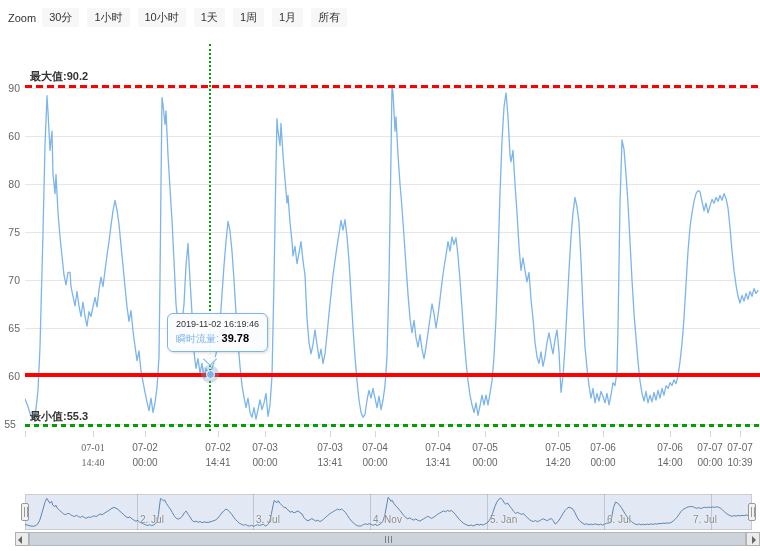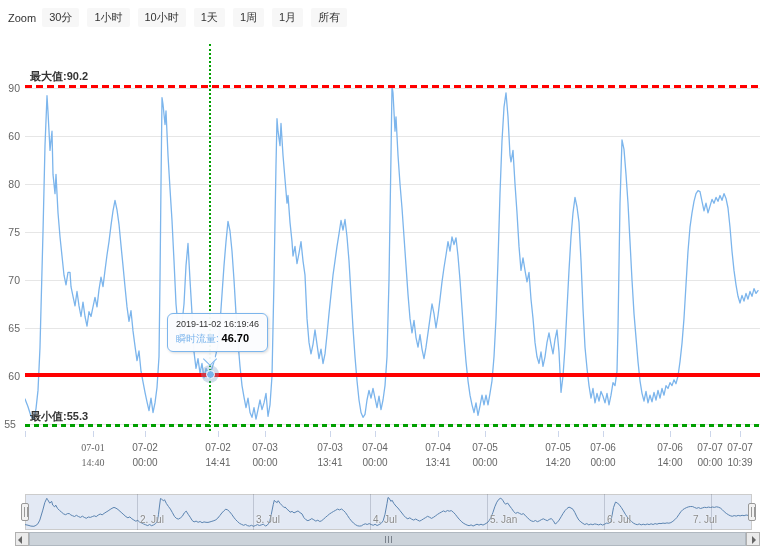--- a/index.html
+++ b/index.html
@@ -172,39 +172,39 @@
   <div class="pl-label" id="min-line-label" style="left: 30px; top: 409.12px; text-align: center;">最小值:55.3</div>
 
   <div id="crosshair" style="left: 209px; top: 44px; height: 387px;"></div>
   <div id="marker-halo" style="left: 201px; top: 365.08px;"></div>
   <div id="marker" style="left: 205.5px; top: 369.58px;"></div>
 
   <div id="tooltip" style="left: 167px; top: 313px;">
     <div class="tt-date">2019-11-02 16:19:46</div>
     <div class="tt-row">
       <span class="tt-series">瞬时流量:</span>
-      <span class="tt-value">46.70</span>
+      <span class="tt-value">39.78</span>
     </div>
   </div>
   <div id="tooltip-arrow" style="left: 205px; top: 354px;"></div>
 
   <div id="navigator"></div>
   <svg id="nav-svg" style="left:25px;top:495px" width="727" height="34" viewBox="0 0 727 34">
     <polyline id="nav-poly" fill="none" stroke="#5b84b1" stroke-width="1" points="0.0,29.6 3.0,30.2 5.9,31.1 8.9,31.3 10.9,30.4 12.9,28.8 14.8,25.1 17.8,15.1 19.8,7.6 21.8,3.3 22.7,4.7 24.7,8.1 26.7,6.4 27.7,10.1 29.7,11.8 30.7,10.1 32.6,13.5 34.6,15.5 36.6,17.2 38.6,18.9 40.6,19.7 42.5,18.6 44.5,18.6 45.5,19.8 47.5,20.7 49.5,21.5 51.4,20.3 53.4,21.5 55.4,22.4 57.4,21.2 59.3,22.4 61.3,23.3 63.3,22.0 65.3,22.4 67.3,21.6 69.2,20.8 71.2,21.6 73.2,20.1 75.2,19.0 77.2,19.8 79.1,18.4 81.1,17.1 83.1,15.9 85.1,14.5 87.0,13.3 89.0,12.4 91.0,13.2 93.0,14.5 95.0,16.3 96.9,18.0 98.9,19.8 100.9,21.6 102.9,22.8 104.8,21.9 106.8,23.7 108.8,25.0 110.8,26.2 112.8,25.4 114.7,27.2 116.7,28.1 118.7,29.0 120.7,29.8 122.7,30.6 124.6,29.5 126.6,30.7 128.6,29.9 130.6,28.6 132.5,25.9 133.5,19.3 134.5,11.0 135.5,3.5 136.5,4.1 138.5,5.8 139.5,4.7 141.4,8.5 143.4,11.4 145.4,14.1 147.4,17.6 149.4,21.3 151.3,23.3 153.3,24.1 155.3,23.0 157.3,21.3 159.2,18.0 161.2,16.1 163.2,19.3 165.2,22.2 167.2,25.5 169.1,26.9 171.1,26.1 173.1,27.3 175.1,26.5 177.1,27.7 179.0,26.9 181.0,27.3 183.0,27.4 185.0,26.9 186.9,26.3 188.9,25.7 190.9,24.8 192.9,23.0 194.9,20.5 196.8,18.0 198.8,15.9 200.8,14.2 202.8,15.0 204.7,16.8 206.7,19.3 208.7,22.2 210.7,24.7 212.7,26.7 214.6,28.4 216.6,29.4 218.6,30.3 220.6,29.5 222.6,30.7 224.5,31.1 226.5,30.3 228.5,31.3 230.5,30.5 232.4,29.6 234.4,30.5 236.4,29.9 238.4,29.1 240.4,31.1 242.3,30.1 244.3,27.6 246.3,19.3 248.3,9.3 249.3,5.3 250.2,6.4 252.2,7.6 253.2,5.7 255.2,8.5 257.2,10.6 259.1,12.6 260.1,12.0 262.1,14.3 264.1,15.9 265.1,17.2 267.1,16.4 269.0,17.9 271.0,16.9 273.0,15.9 275.0,17.6 277.0,18.9 278.9,22.6 280.9,24.7 282.9,25.7 284.9,24.8 286.8,23.6 288.8,24.8 290.8,26.1 292.8,25.2 294.8,26.5 296.7,25.7 298.7,24.0 300.7,22.2 302.7,20.5 304.6,18.9 306.6,17.6 308.6,16.4 310.6,15.3 312.6,14.1 314.5,14.9 316.5,14.0 318.5,15.5 320.5,17.6 322.5,20.5 324.4,23.4 326.4,25.9 328.4,28.0 330.4,29.6 332.3,30.7 334.3,31.1 336.3,30.9 338.3,29.6 340.3,28.8 342.2,29.5 344.2,28.6 346.2,29.5 348.2,30.3 350.1,29.3 352.1,30.5 354.1,29.6 356.1,28.4 358.1,25.9 360.0,19.3 362.0,8.5 363.0,2.5 364.0,3.1 366.0,6.4 367.0,5.2 368.9,8.5 370.9,11.0 372.9,13.0 374.9,15.5 376.9,18.0 378.8,20.5 380.8,22.6 382.8,23.8 384.8,22.8 386.7,24.2 388.7,25.1 390.7,24.0 392.7,25.2 394.7,26.1 396.6,25.1 398.6,23.8 400.6,22.6 402.6,21.3 404.5,22.2 406.5,23.4 408.5,22.3 410.5,20.9 412.5,19.4 414.4,18.2 416.4,17.1 418.4,15.9 420.4,16.8 422.4,15.5 424.3,16.2 426.3,15.6 428.3,17.2 430.3,19.3 432.2,21.8 434.2,24.2 436.2,26.3 438.2,28.0 440.2,29.2 442.1,30.1 444.1,30.7 446.1,29.9 448.1,31.0 450.0,30.1 452.0,29.2 454.0,30.1 456.0,29.2 458.0,30.1 459.9,29.1 461.9,28.0 463.9,25.9 465.9,22.6 467.9,17.6 469.8,11.8 471.8,7.2 473.8,4.3 475.8,3.1 477.7,5.2 479.7,8.5 480.7,9.1 482.7,8.1 484.7,11.0 486.6,13.5 488.6,16.4 490.6,18.4 492.6,17.4 494.6,18.4 496.5,19.4 498.5,18.6 500.5,20.9 502.5,22.6 504.4,24.7 506.4,25.9 508.4,26.5 510.4,25.5 512.4,26.7 514.3,25.9 516.3,24.7 518.3,23.8 520.3,24.8 522.3,25.7 524.2,24.4 526.2,23.6 528.2,25.5 530.2,29.0 532.1,27.6 534.1,25.1 536.1,21.8 538.1,18.4 540.1,15.5 542.0,13.5 544.0,12.1 546.0,13.0 548.0,14.3 549.9,17.6 551.9,21.8 553.9,25.1 555.9,26.9 557.9,28.4 559.8,29.5 561.8,28.6 563.8,29.9 565.8,29.1 567.8,29.7 569.7,28.9 571.7,29.3 573.7,29.9 575.7,29.1 577.6,30.1 579.6,29.2 581.6,28.1 583.6,28.4 585.6,27.2 586.5,23.4 588.5,12.6 590.5,7.1 592.5,8.0 594.5,10.1 596.4,12.6 598.4,15.9 600.4,19.3 602.4,22.2 604.3,24.2 606.3,26.3 608.3,28.0 610.3,29.1 612.3,29.7 614.2,28.9 616.2,29.9 618.2,29.2 620.2,29.8 622.2,29.0 624.1,29.6 626.1,28.8 628.1,29.5 630.1,28.6 632.0,29.2 634.0,28.4 636.0,28.6 638.0,28.1 640.0,28.4 641.9,27.9 643.9,28.2 645.9,27.6 647.9,26.3 649.8,24.7 651.8,22.6 653.8,19.7 655.8,16.8 657.8,14.7 659.7,13.5 661.7,12.5 663.7,11.8 665.7,11.5 667.7,11.6 669.6,12.5 671.6,13.3 673.6,12.6 675.6,13.5 677.5,12.9 679.5,12.3 681.5,12.6 683.5,12.1 685.5,12.5 687.4,12.0 689.4,12.4 691.4,11.8 693.4,12.2 695.3,13.0 697.3,14.7 699.3,16.8 701.3,18.4 703.3,19.7 705.2,20.7 707.2,21.3 709.2,20.6 711.2,21.1 713.2,20.4 715.1,20.9 717.1,20.3 719.1,20.7 721.1,20.0 723.0,20.4 725.0,20.2"></polyline>
   </svg>
   <div id="nav-layer">
       <div class="nav-grid" style="left: 137px;"></div>
       <div class="nav-grid" style="left: 253px;"></div>
       <div class="nav-grid" style="left: 370px;"></div>
       <div class="nav-grid" style="left: 487px;"></div>
       <div class="nav-grid" style="left: 604px;"></div>
       <div class="nav-grid" style="left: 711px;"></div>
       <div class="nav-label" style="left: 140px;">2. Jul</div>
       <div class="nav-label" style="left: 256px;">3. Jul</div>
-      <div class="nav-label" style="left: 373px;">4. Jul</div>
+      <div class="nav-label" style="left: 373px;">4. Nov</div>
       <div class="nav-label" style="left: 490px;">5. Jan</div>
       <div class="nav-label" style="left: 607px;">6. Jul</div>
       <div class="nav-label" style="left: 693px;">7. Jul</div>
     </div>
   <div class="nav-handle" style="left:21px"></div>
   <div class="nav-handle" style="left:748px"></div>
 
   <div id="sb-left" class="sb-btn" style="left:15px">
     <span class="tri"></span>
   </div>

